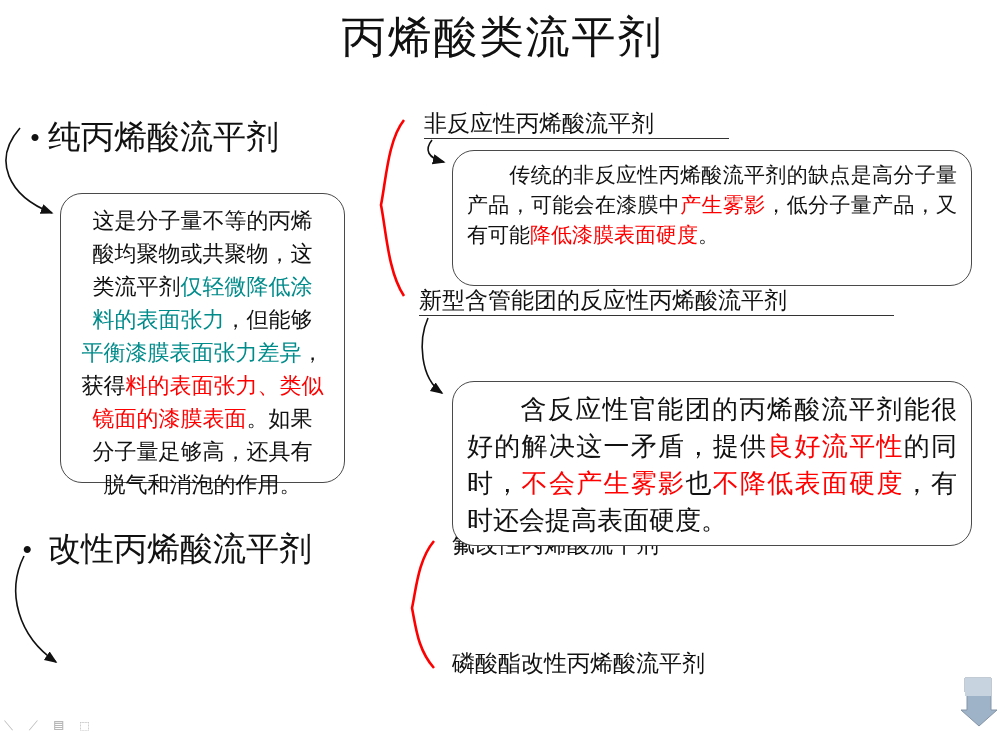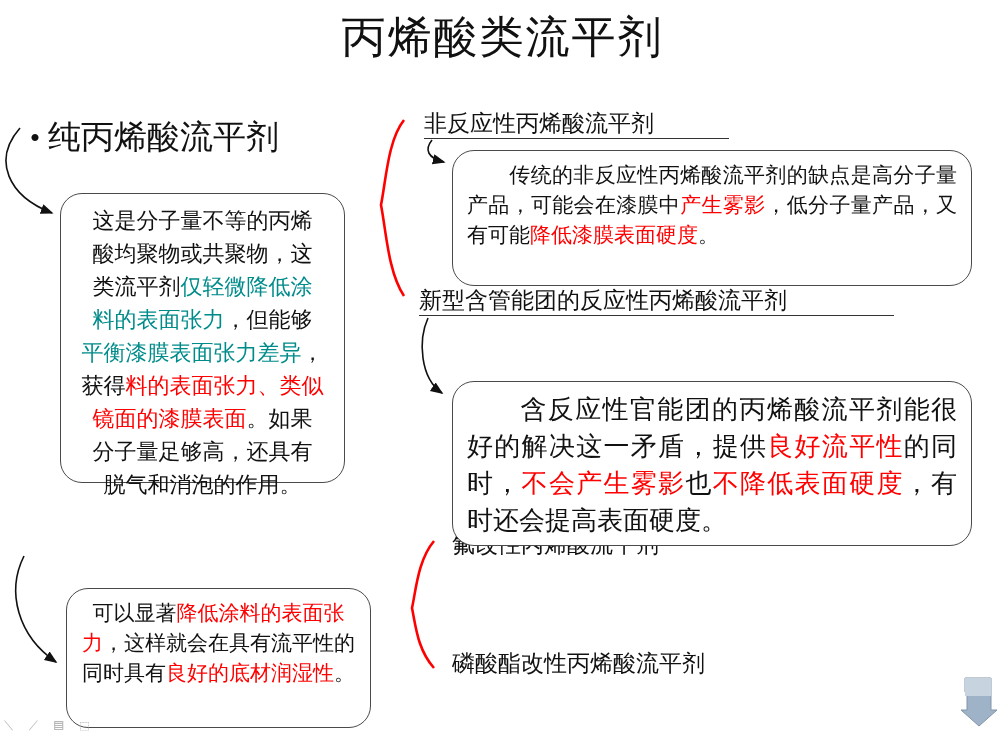--- a/index.html
+++ b/index.html
@@ -124,20 +124,23 @@
 <body>
 
 <div id="slide">
 
   <div id="title">丙烯酸类流平剂</div>
 
   <div class="bullet" style="left:22px; top:115px;text-align:center;">
     <span class="dot">•</span><span>纯丙烯酸流平剂</span>
   </div>
 
+  <div class="bullet" style="left:22px; top:527px;">
+    <span class="dot">•</span><span>改性丙烯酸流平剂</span>
+  </div>
 
   <div class="branch-label" style="left:424px; top:108px;">非反应性丙烯酸流平剂</div>
   <div class="branch-underline" style="left:424px; top:138px; width:305px;"></div>
 
   <div class="branch-label" style="left:419px; top:285px;">新型含管能团的反应性丙烯酸流平剂</div>
   <div class="branch-underline" style="left:419px; top:315px; width:475px;"></div>
 
   <div class="branch-label" style="left:452px; top:648px;">磷酸酯改性丙烯酸流平剂</div>
   <div class="branch-label" style="left:452px; top:529px;">氟改性丙烯酸流平剂</div>
 
@@ -160,25 +163,20 @@
       <span class="ind"></span><span>传统的非反应性丙烯酸流平剂的缺点是高分</span><span>子量产品，可能会在漆膜中</span><span class="red">产生雾影</span><span>，低分子</span><span>量产品，又有可能</span><span class="red">降低漆膜表面硬度</span><span>。</span>
     </div>
   </div>
 
   <div class="box b-right2">
     <div class="inner">
       <span class="ind"></span><span>含反应性官能团的丙烯酸流平剂能很好的</span><span>解决这一矛盾，提供</span><span class="red">良好流平性</span><span>的同时，</span><span class="red">不</span><span class="red">会产生雾影</span><span>也</span><span class="red">不降低表面硬度</span><span>，有时还会提</span><span>高表面硬度。</span>
     </div>
   </div>
 
-  <div class="box b-left2">
-    <div class="inner">
-      <span>可以显著</span><span class="red">降低涂料的表面</span><span class="red">张力</span><span>，这样就会在具有流</span><span>平性的同时具有</span><span class="red">良好的底</span><span class="red">材润湿性</span><span>。</span>
-    </div>
-  </div>
 
   <svg class="overlay" viewBox="0 0 1005 736">
     <defs>
       <marker id="arrowblk" markerWidth="9" markerHeight="9" refX="7" refY="3.2" orient="auto">
         <path d="M0,0 L8,3.2 L0,6.4 z" fill="#111111"></path>
       </marker>
     </defs>
 
     <path d="M 20,128 C -8,160 8,196 52,213" fill="none" stroke="#111111" stroke-width="1.6" marker-end="url(#arrowblk)"></path>
 

